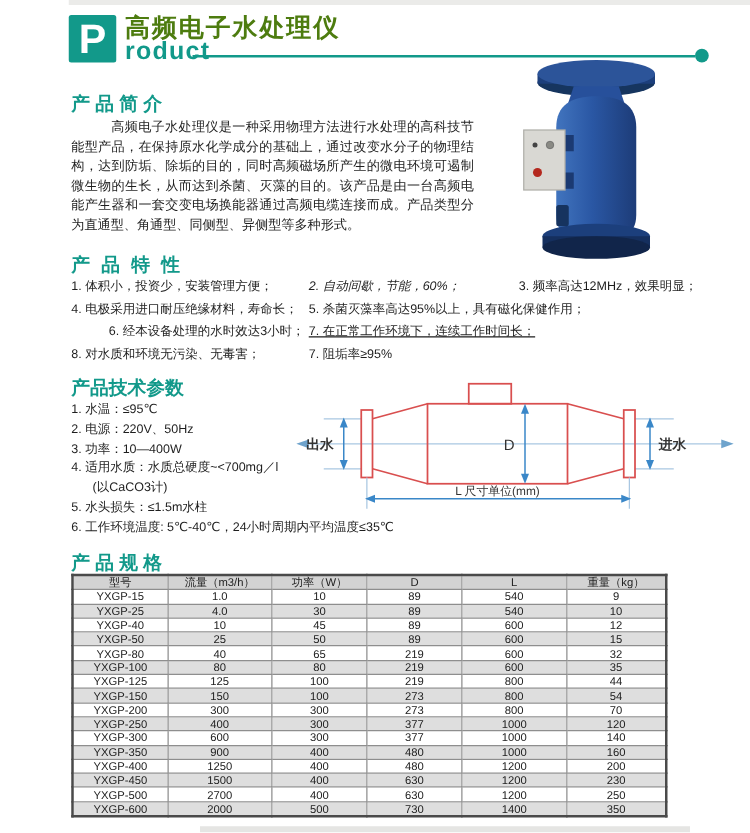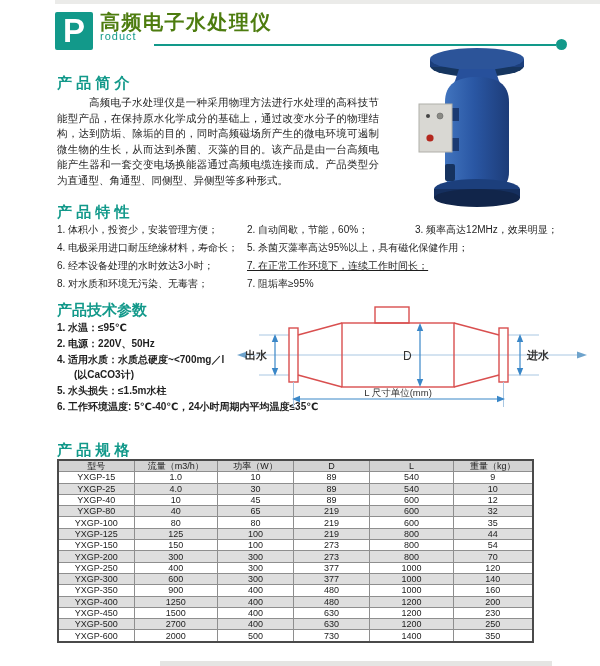--- a/index.html
+++ b/index.html
@@ -7,47 +7,47 @@
        font-family:"Liberation Sans","DejaVu Sans",sans-serif;color:#222;
        --teal:#12998a; --red:#d94f4f; --blu:#3a87c8; --lblu:#a9c7e2;}
   .abs{position:absolute;}
   #top-strip{left:55px;right:0;top:0;height:4px;background:#ebebe9;}
   #bottom-strip{left:160px;top:661px;width:392px;height:5px;background:#e5e5e3;}
 
   
   #p-logo{left:55px;top:12px;width:38px;height:38px;background:var(--teal);color:#fff;
           font-weight:bold;font-size:33px;text-align:center;line-height:37px;border-radius:2px;}
   #page-title{left:100px;top:9px;font-size:20px;font-weight:bold;color:#4d7c0f;letter-spacing:1.5px;}
-  #brand-word{left:100px;top:30px;font-size:11px;font-weight:normal;color:var(--teal);letter-spacing:1px;}
+  #brand-word{left:100px;top:30px;font-size:20px;font-weight:bold;color:var(--teal);letter-spacing:1px;}
   #header-line{left:154px;top:44px;width:402px;height:2px;background:var(--teal);}
   #header-dot{left:556px;top:39px;width:11px;height:11px;border-radius:50%;background:var(--teal);}
 
   .sec-h{font-size:15px;font-weight:bold;color:var(--teal);}
   #intro-heading{left:57px;top:74px;}
   #intro-paragraph{left:57px;top:95px;width:322px;font-size:10.5px;line-height:15.5px;
                    text-align:justify;text-indent:32px;color:#1e1e1e;}
 
-  #features-heading{left:57px;top:203px;}
+  #features-heading{left:57px;top:203px;font-family:Liberation Mono, monospace;}
   #features-list{left:57px;top:224px;width:502px;display:grid;
                  grid-template-columns:190px 168px 1fr;grid-auto-rows:18px;
                  font-size:10px;color:#1e1e1e;}
   .fi{white-space:nowrap;line-height:12px;}
   .fi:nth-child(1){grid-column:1;grid-row:1;}
-  .fi:nth-child(2){grid-column:2;grid-row:1;}
+  .fi:nth-child(2){grid-column:2;grid-row:1;font-style:italic;}
   .fi:nth-child(3){grid-column:3;grid-row:1;}
   .fi:nth-child(4){grid-column:1;grid-row:2;}
   .fi:nth-child(5){grid-column:2 / span 2;grid-row:2;}
-  .fi:nth-child(6){grid-column:1;grid-row:3;}
+  .fi:nth-child(6){grid-column:1;grid-row:3;margin-left:30px;}
   .fi:nth-child(7){grid-column:2 / span 2;grid-row:3;text-decoration:underline;}
   .fi:nth-child(8){grid-column:1;grid-row:4;}
   .fi:nth-child(9){grid-column:2 / span 2;grid-row:4;}
 
   #tech-heading{left:57px;top:301px;}
   #tech-list{left:57px;top:322px;width:520px;font-size:10px;color:#1e1e1e;}
-  .pi{line-height:11px;margin-bottom:4.8px;white-space:nowrap;font-weight:bold;}
+  .pi{line-height:11px;margin-bottom:4.8px;white-space:nowrap;}
   .pi.cont{padding-left:17px;}
 
   #specs-heading{left:57px;top:441px;}
   #spec-table{left:57px;top:459px;width:477px;border-collapse:collapse;
               font-size:9px;color:#222;table-layout:fixed;}
   #spec-table{border:2px solid #4a4a4a;}
   #spec-table th,#spec-table td{border:1px solid #8e8e8e;text-align:center;
               padding:0;height:10.3px;line-height:10px;font-weight:normal;
               overflow:hidden;white-space:nowrap;}
   #spec-table thead th{background:#d3d3d3;}
@@ -112,20 +112,21 @@
     <div class="fi">6. 经本设备处理的水时效达3小时；</div>
     <div class="fi">7. 在正常工作环境下，连续工作时间长；</div>
     <div class="fi">8. 对水质和环境无污染、无毒害；</div>
     <div class="fi">7. 阻垢率≥95%</div>
   </div>
 
 <div class="abs sec-h" id="tech-heading">产品技术参数</div>
 <div class="abs" id="tech-list">
     <div class="pi">1. 水温：≤95℃</div>
     <div class="pi">2. 电源：220V、50Hz</div>
+    <div class="pi">3. 功率：10—400W</div>
     <div class="pi">4. 适用水质：水质总硬度~&lt;700mg／l</div>
     <div class="pi cont">(以CaCO3计)</div>
     <div class="pi">5. 水头损失：≤1.5m水柱</div>
     <div class="pi">6. 工作环境温度: 5℃-40℃，24小时周期内平均温度≤35℃</div>
   </div>
 
 <svg class="abs" id="dimension-diagram" width="350" height="112" viewBox="0 0 350 112">
 
   <line x1="4" y1="50" x2="346" y2="50" stroke="#a9c7e2" stroke-width="1"></line>
   <polygon points="0,50 10,46.5 10,53.5" fill="#6ea3cc"></polygon>
@@ -207,20 +208,28 @@
       </tr>
       <tr>
         <td>YXGP-40</td>
         <td>10</td>
         <td>45</td>
         <td>89</td>
         <td>600</td>
         <td>12</td>
       </tr>
       <tr>
+        <td>YXGP-50</td>
+        <td>25</td>
+        <td>50</td>
+        <td>89</td>
+        <td>600</td>
+        <td>15</td>
+      </tr>
+      <tr>
         <td>YXGP-80</td>
         <td>40</td>
         <td>65</td>
         <td>219</td>
         <td>600</td>
         <td>32</td>
       </tr>
       <tr>
         <td>YXGP-100</td>
         <td>80</td>

